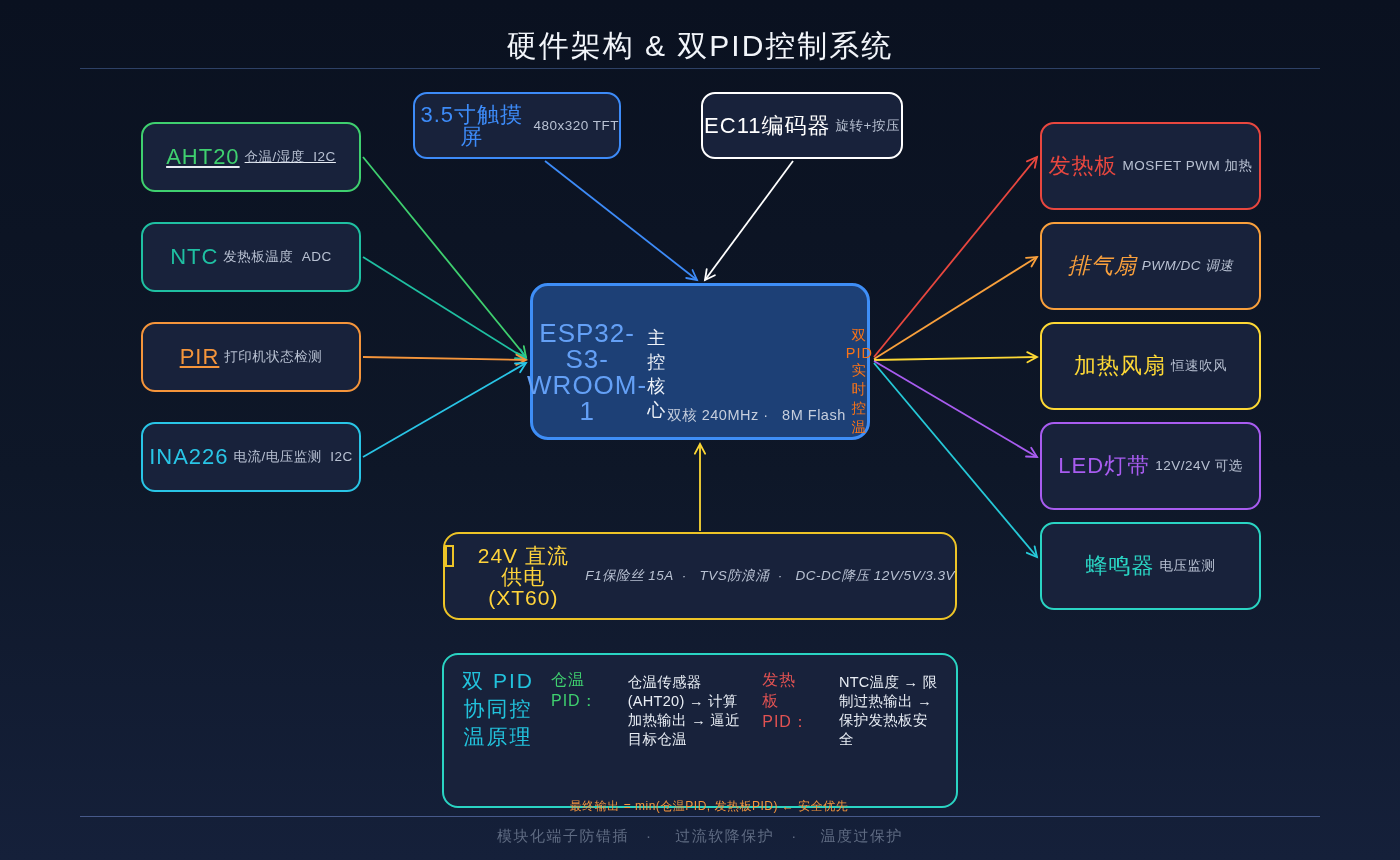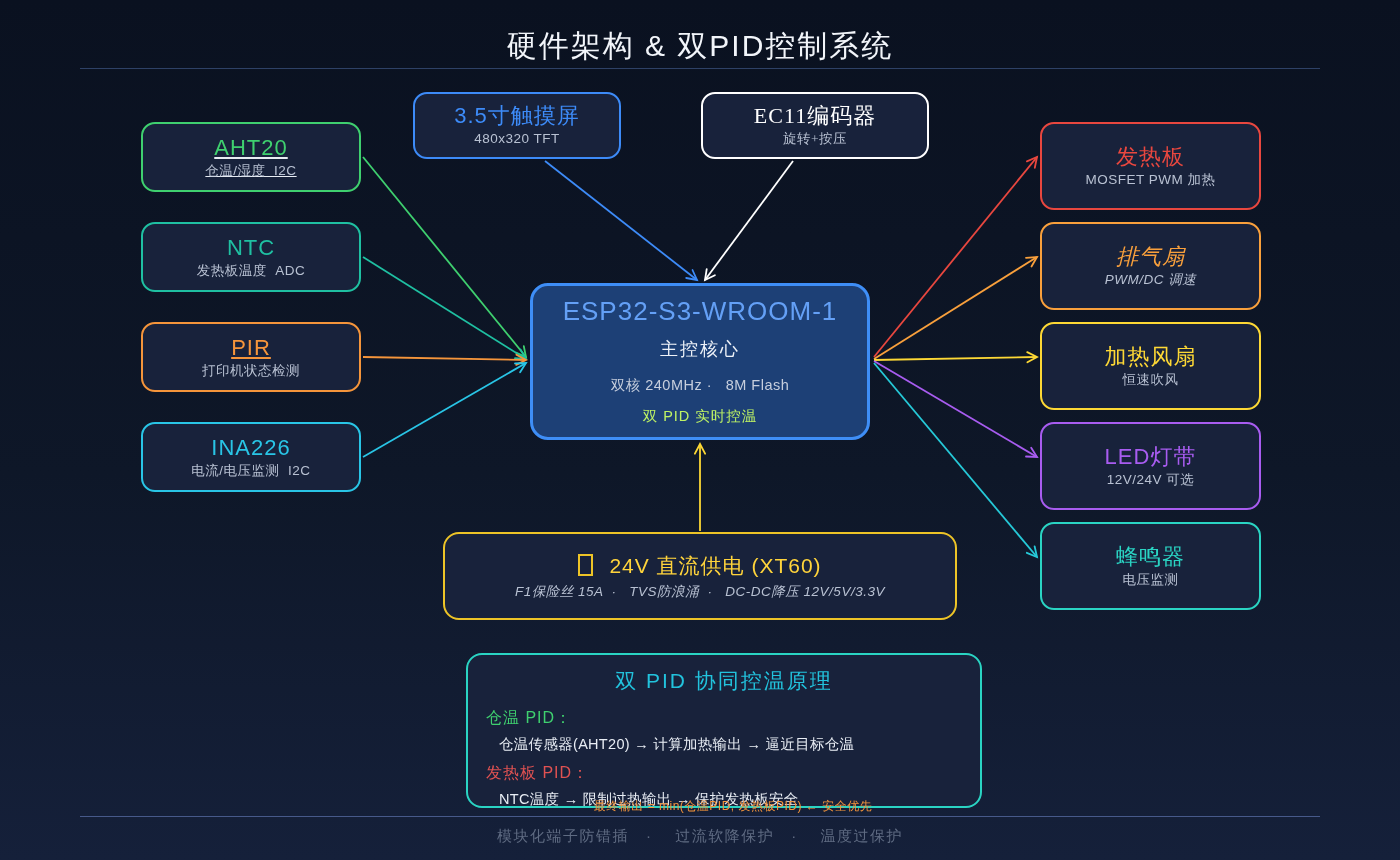--- a/index.html
+++ b/index.html
@@ -19,54 +19,55 @@
   #header-divider{top:68px;}
   #footer-divider{top:816px;border-top-color:#47598a;}
   #footer-text{
     position:absolute;top:827px;left:0;width:100%;text-align:center;
     font-size:15px;color:#5f6b82;letter-spacing:1.5px;white-space:pre;
   }
 
   .node{
     position:absolute;box-sizing:border-box;
     border:2.5px solid #888;border-radius:14px;background:#18223b;
-    display:flex;flex-direction:column;justify-content:center;align-items:center;
+    display:flex;flex-direction:row;justify-content:center;align-items:center;
     text-align:center;gap:5px;z-index:2;
   }
   .node .t{font-size:22px;letter-spacing:1px;line-height:1;}
   .node .s{font-size:13.5px;color:#b8c1d2;letter-spacing:.5px;line-height:1;white-space:pre;}
 
   .n-left{left:141px;width:220px;height:70px;}
   #node-aht20{top:122px;text-decoration:underline;} #node-ntc{top:222px;} #node-pir{top:322px;} #node-ina226{top:422px;}
 
   #node-touchscreen{left:413px;top:92px;width:208px;height:67px;}
-  #node-ec11{left:701px;top:92px;width:228px;height:67px;font-family:Liberation Serif, serif;}
+  #node-ec11{left:701px;top:92px;width:202px;height:67px;}
 
   .n-right{left:1040px;width:221px;height:88px;}
   #node-heater{top:122px;} #node-exhaust-fan{top:222px;} #node-heat-fan{top:322px;}
   #node-led-strip{top:422px;} #node-buzzer{top:522px;}
 
   #node-esp32{
     left:530px;top:283px;width:340px;height:157px;border-radius:18px;border-width:3px;
     gap:0;
+    align-items:flex-end;
   }
   #node-esp32 .t{font-size:26px;letter-spacing:1px;margin-bottom:13px;}
   #node-esp32 .name{font-size:18px;color:#eef2f8;letter-spacing:2px;margin-bottom:15px;}
   #node-esp32 .spec{font-size:14.5px;color:#c6cedd;letter-spacing:.5px;margin-bottom:12px;white-space:pre;}
   #node-esp32 .pid{font-size:14.5px;letter-spacing:1px;}
 
   #node-power{left:443px;top:532px;width:514px;height:88px;border-radius:16px;gap:9px;}
-  #node-power .t{font-size:21px;letter-spacing:1px;display:flex;align-items:flex-end;justify-content:center;}
+  #node-power .t{font-size:21px;letter-spacing:1px;display:flex;align-items:flex-start;justify-content:center;}
   #node-power .tofu{display:inline-block;width:11px;height:18px;border:2px solid #edc427;margin-right:16px;}
   #node-power .s{white-space:pre;font-style:italic;}
 
   #node-pid{
     left:442px;top:653px;width:516px;height:155px;border-radius:16px;
-    justify-content:flex-start;align-items:stretch;text-align:left;gap:0;
-    padding:12px 18px;z-index:2;margin-left:24px;
+    justify-content:flex-start;align-items:stretch;text-align:left;gap:17px;
+    padding:12px 18px;z-index:2;
   }
   #node-pid .pt{font-size:21px;text-align:center;letter-spacing:2px;margin-bottom:10px;}
   #node-pid .lbl{font-size:16px;letter-spacing:1px;margin-top:3px;}
   #node-pid .body{font-size:14.5px;color:#e8edf4;padding-left:13px;margin-top:6px;margin-bottom:6px;letter-spacing:.3px;}
   #node-pid .footline{
     position:absolute;left:18px;right:0;bottom:-9px;text-align:center;
     font-size:12px;letter-spacing:.5px;z-index:3;
   }
 
   #edges{position:absolute;inset:0;z-index:3;pointer-events:none;}
@@ -102,21 +103,21 @@
   </div>
   <div class="node" id="node-ec11" style="border-color: rgb(255, 255, 255);">
     <div class="t" style="color: rgb(255, 255, 255);">EC11编码器</div>
     <div class="s">旋转+按压</div>
   </div>
 
   <div class="node" id="node-esp32" style="border-color: rgb(62, 142, 247); background: rgb(29, 64, 118);">
     <div class="t" style="color: rgb(100, 160, 246);">ESP32-S3-WROOM-1</div>
     <div class="name">主控核心</div>
     <div class="spec">双核 240MHz ·   8M Flash</div>
-    <div class="pid" style="color: #bef264;">双 PID 实时控温</div>
+    <div class="pid" style="color: #f97316;">双 PID 实时控温</div>
   </div>
 
   <div class="node n-right" id="node-heater" style="border-color: rgb(232, 71, 63);">
     <div class="t" style="color: rgb(232, 71, 63);">发热板</div>
     <div class="s">MOSFET PWM 加热</div>
   </div>
   <div class="node n-right" id="node-exhaust-fan" style="border-color: rgb(249, 160, 60); font-style: italic;">
     <div class="t" style="color: rgb(249, 160, 60);">排气扇</div>
     <div class="s">PWM/DC 调速</div>
   </div>

